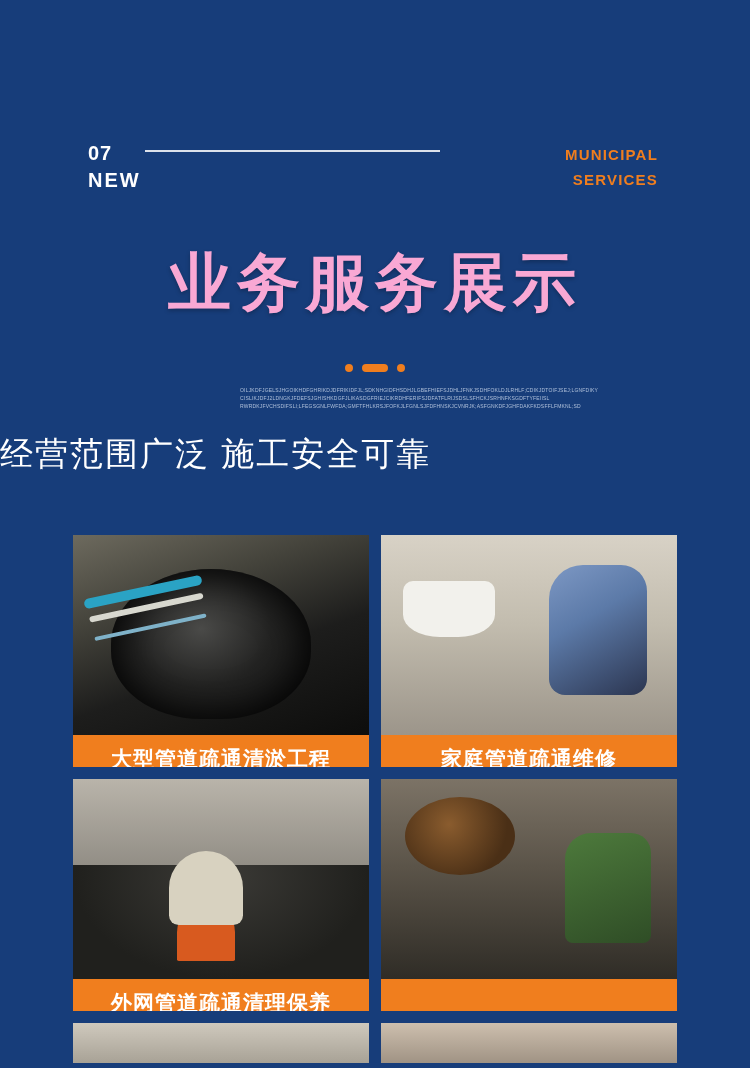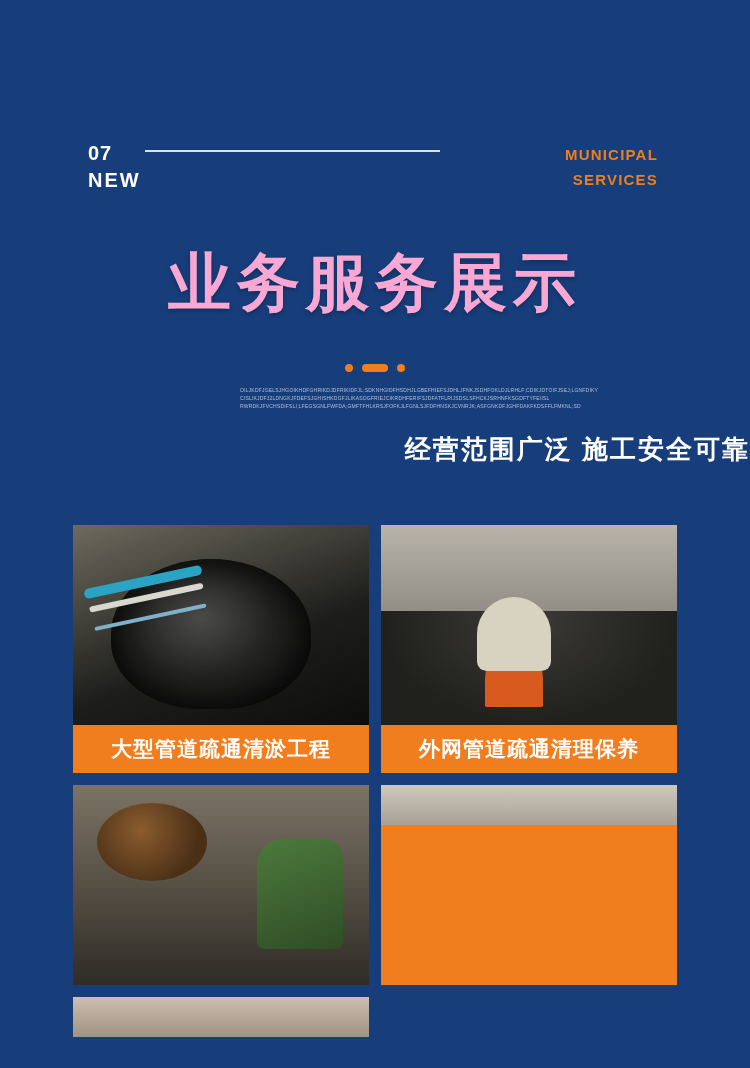--- a/index.html
+++ b/index.html
@@ -92,24 +92,24 @@
     letter-spacing: 0.2px;
     opacity: 0.85;
     word-break: break-all;
     padding: 0 240px;
     font-family: "Liberation Sans", sans-serif;
   }
   .micro-text div { white-space: nowrap; }
 
   .sub-title {
     margin-top: 22px;
-    text-align: right;
+    text-align: left;
     color: #ffffff;
-    font-size: 26px;
-    font-weight: bold;
+    font-size: 33px;
+    font-weight: normal;
     letter-spacing: 2px;
   }
 
   
   .grid {
     margin: 58px auto 0;
     width: 604px;
     display: grid;
     grid-template-columns: 296px 296px;
     gap: 12px 12px;
@@ -120,21 +120,21 @@
     overflow: hidden;
     position: relative;
   }
   .photo {
     width: 296px;
     height: 200px;
     position: relative;
     overflow: hidden;
   }
   .caption {
-    height: 48px;
+    height: 32px;
     line-height: 48px;
     text-align: center;
     color: #ffffff;
     font-size: 21px;
     font-weight: bold;
     letter-spacing: 1px;
     background: #f07e1e;
     white-space: nowrap;
     overflow: hidden;
   }
@@ -230,20 +230,24 @@
 </div>
 
 <div class="sub-title">经营范围广泛  施工安全可靠</div>
 
 <div class="grid">
   <div class="card">
     <div class="photo p1"></div>
     <div class="caption">大型管道疏通清淤工程</div>
   </div>
   <div class="card">
+    <div class="photo p2"></div>
+    <div class="caption">家庭管道疏通维修</div>
+  </div>
+  <div class="card">
     <div class="photo p3"></div>
     <div class="caption">外网管道疏通清理保养</div>
   </div>
   <div class="card">
     <div class="photo p4"></div>
   </div>
   <div class="card partial">
     <div class="photo p5"></div>
   </div>
   <div class="card partial">

